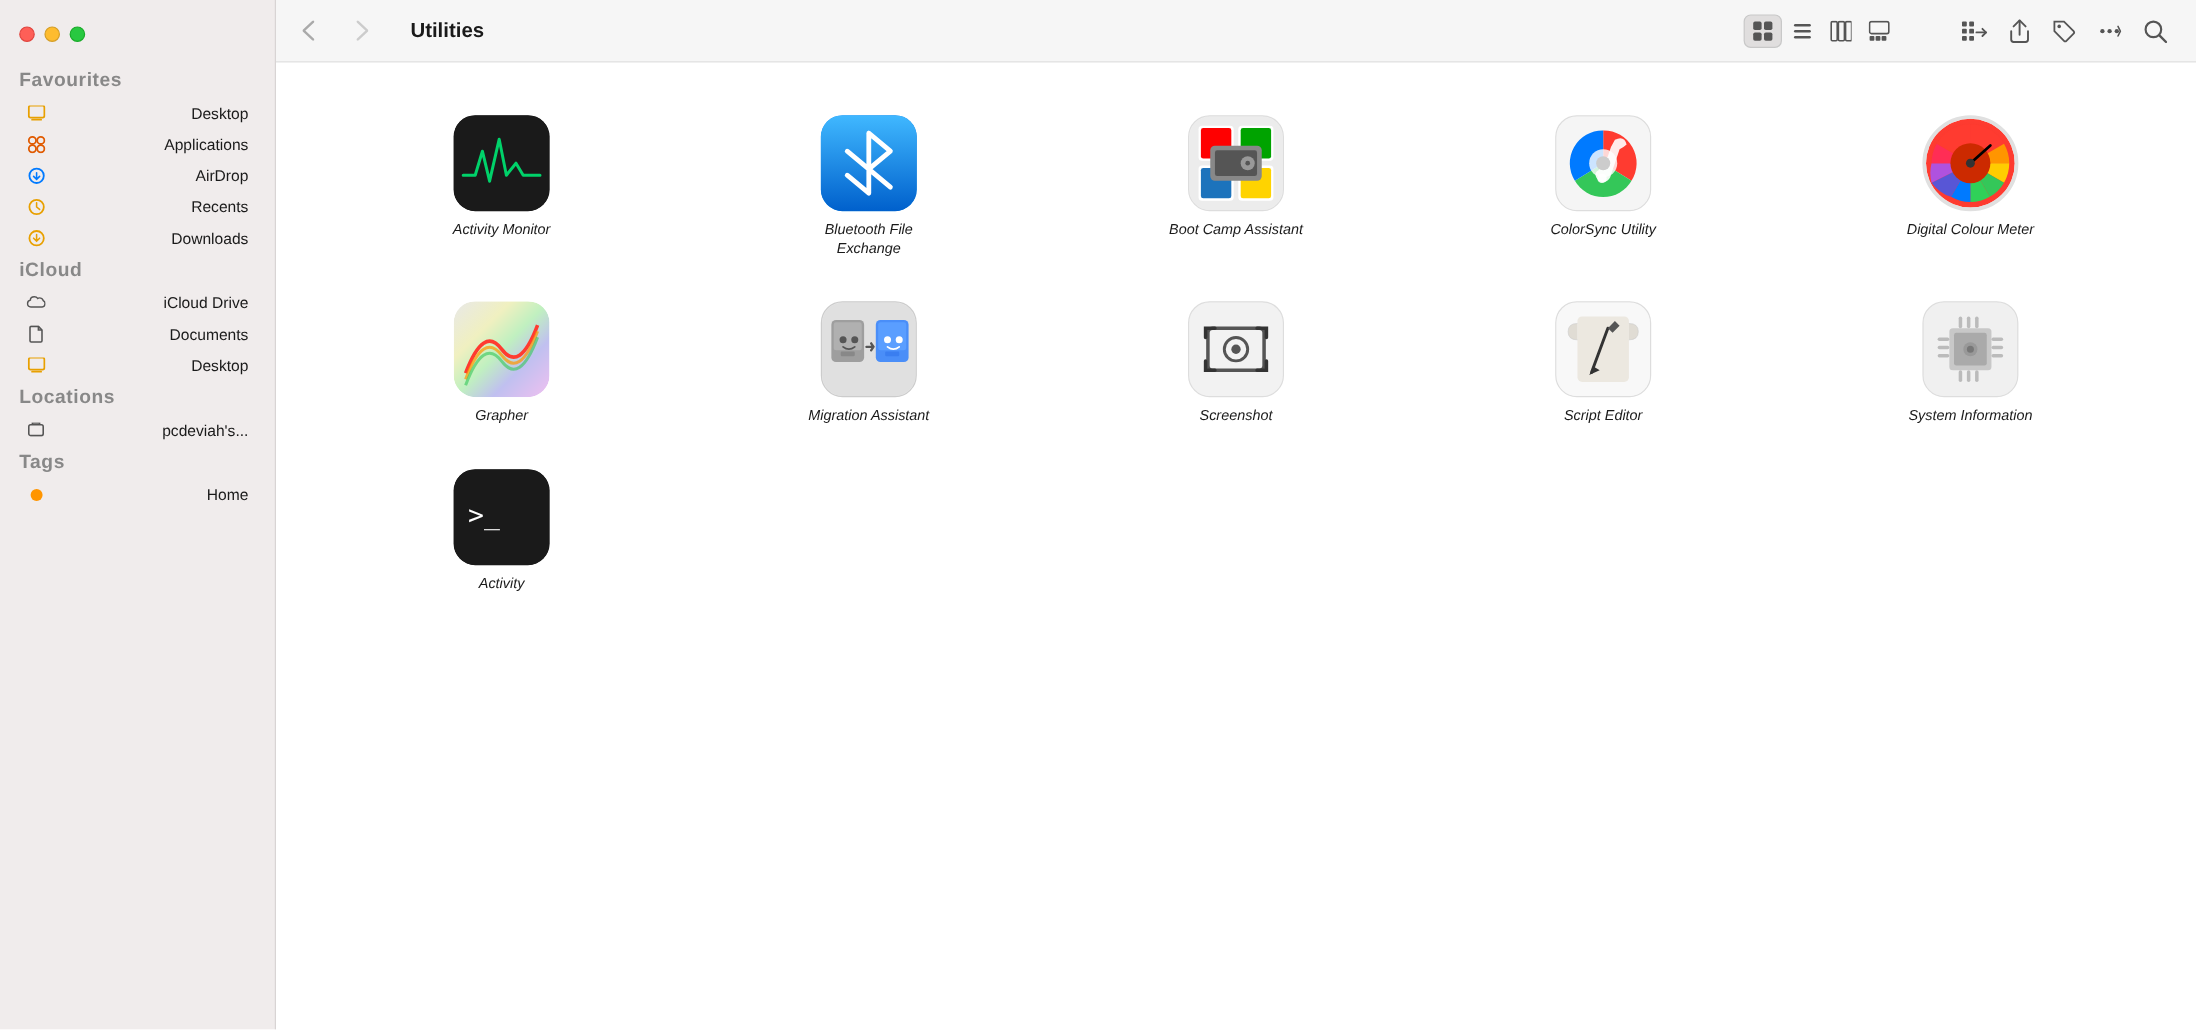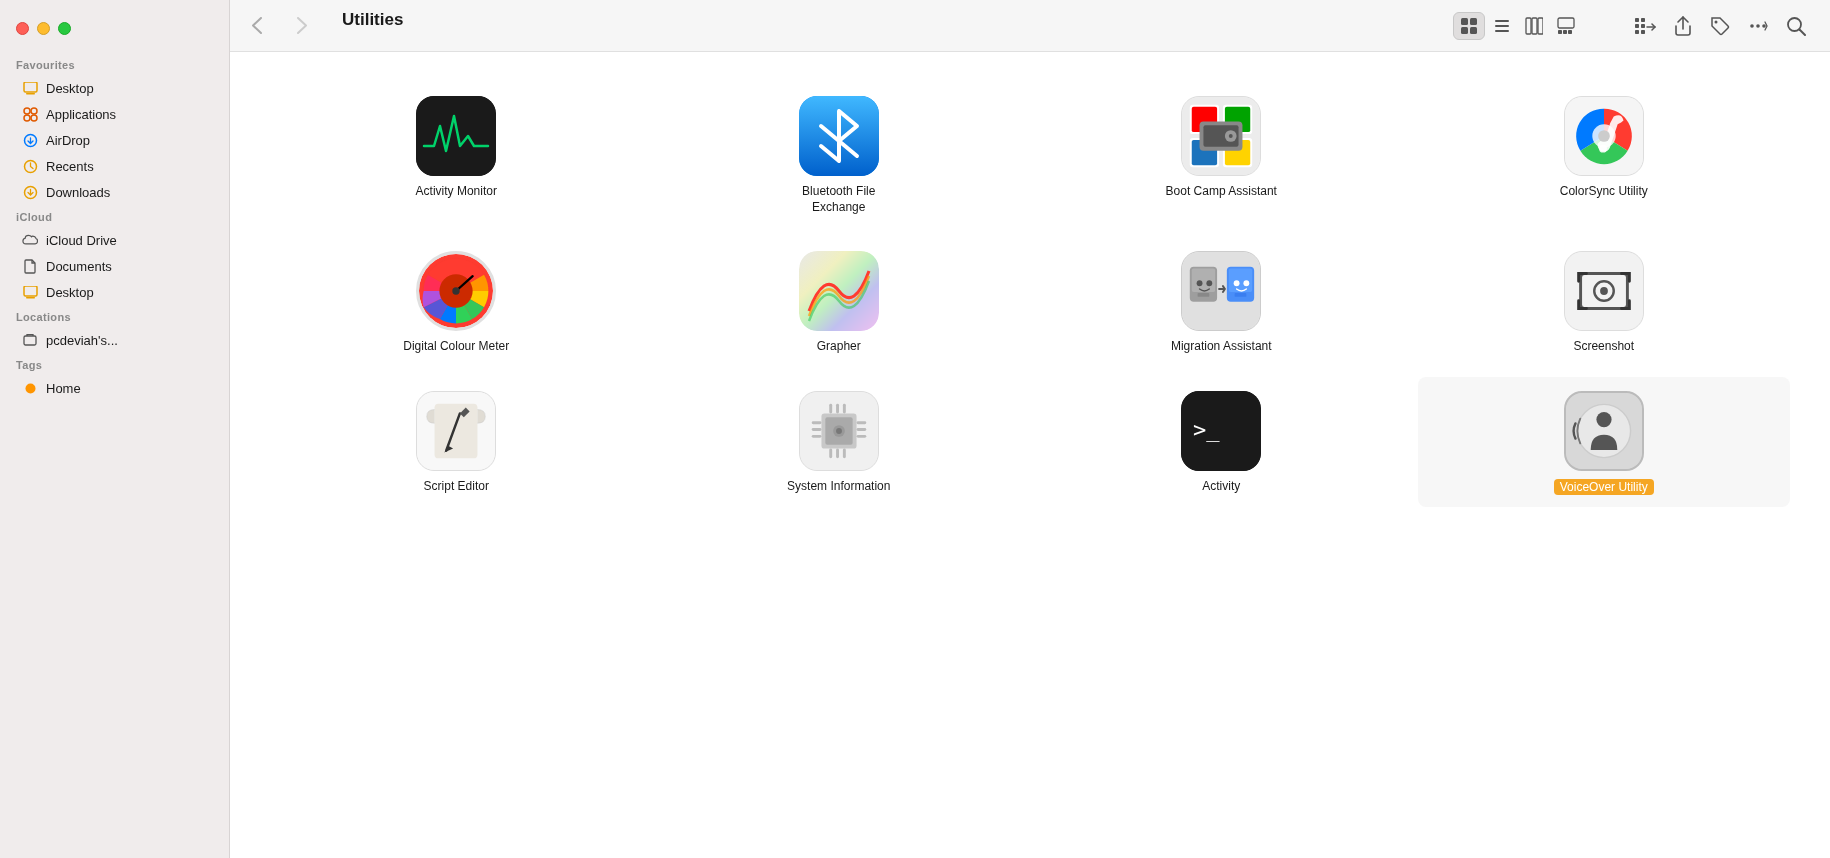--- a/index.html
+++ b/index.html
@@ -34,37 +34,38 @@
       width: 13px;
       height: 13px;
       border-radius: 50%;
       cursor: pointer;
     }
     .tl-red { background: #fe5f57; border: 0.5px solid #e0443e; }
     .tl-yellow { background: #febc2e; border: 0.5px solid #d49e27; }
     .tl-green { background: #28c840; border: 0.5px solid #1aab29; }
 
     .sidebar-section-label {
-      font-size: 11px;
+      font-size: 16px;
       font-weight: 600;
       color: #888;
       padding: 6px 16px 4px 16px;
       letter-spacing: 0.03em;
     }
 
     .sidebar-item {
       display: flex;
       align-items: center;
-      gap: 8px;
+      gap: 21px;
       padding: 4px 16px;
       font-size: 13px;
       color: #1a1a1a;
       cursor: pointer;
       border-radius: 6px;
       margin: 1px 6px;
+      justify-content: space-between;
     }
 
     .sidebar-icon {
       width: 16px;
       height: 16px;
       display: flex;
       align-items: center;
       justify-content: center;
       font-size: 14px;
     }
@@ -86,20 +87,21 @@
       flex: 1;
       display: flex;
       flex-direction: column;
       background: #ffffff;
       overflow: hidden;
     }
 
     
     .toolbar {
       display: flex;
+      align-items: center;
       padding: 10px 18px;
       border-bottom: 1px solid #e0e0e0;
       gap: 27px;
       background: #f6f6f6;
       min-height: 52px;
     }
 
     .nav-btn {
       background: none;
       border: none;
@@ -165,24 +167,25 @@
       color: #555;
       padding: 3px 6px;
     }
 
     
     .file-grid {
       flex: 1;
       overflow-y: auto;
       padding: 30px 40px;
       display: grid;
-      grid-template-columns: repeat(4, 1fr);
+      grid-template-columns: repeat(5, 1fr);
       grid-template-rows: repeat(3, auto);
       gap: 10px 10px;
       align-content: start;
+      font-style: italic;
     }
 
     .app-item {
       display: flex;
       flex-direction: column;
       align-items: center;
       gap: 8px;
       padding: 14px 8px 12px 8px;
       border-radius: 8px;
       cursor: pointer;
@@ -754,31 +757,15 @@
     <div class="app-item">
       <div class="app-icon icon-terminal">
         <svg width="80" height="80" viewBox="0 0 80 80">
           <rect width="80" height="80" rx="18" fill="#1a1a1a"></rect>
           <text x="12" y="46" font-family="monospace" font-size="22" fill="white">&gt;_</text>
         </svg>
       </div>
       <span class="app-label">Activity</span>
     </div>
 
-    <div class="app-item" style="background: rgba(200,200,200,0.15);">
-      <div class="app-icon icon-voiceover" style="border: 2px solid #bbb;">
-        <svg width="80" height="80" viewBox="0 0 80 80">
-          <rect width="80" height="80" rx="18" fill="#d8d8d8"></rect>
-
-          <circle cx="40" cy="40" r="28" fill="#e8e8e8" stroke="#ccc" stroke-width="1.5"></circle>
-
-          <circle cx="40" cy="28" r="8" fill="#555"></circle>
-          <path d="M26 60 Q26 44 40 44 Q54 44 54 60" fill="#555"></path>
-
-          <path d="M10 32 Q6 40 10 48" fill="none" stroke="#555" stroke-width="2.5" stroke-linecap="round"></path>
-          <path d="M15 27 Q9 40 15 53" fill="none" stroke="#777" stroke-width="2" stroke-linecap="round"></path>
-        </svg>
-      </div>
-      <span class="voiceover-selected-label">VoiceOver Utility</span>
-    </div>
 
   </div>
 </div>
 
 </body></html>

